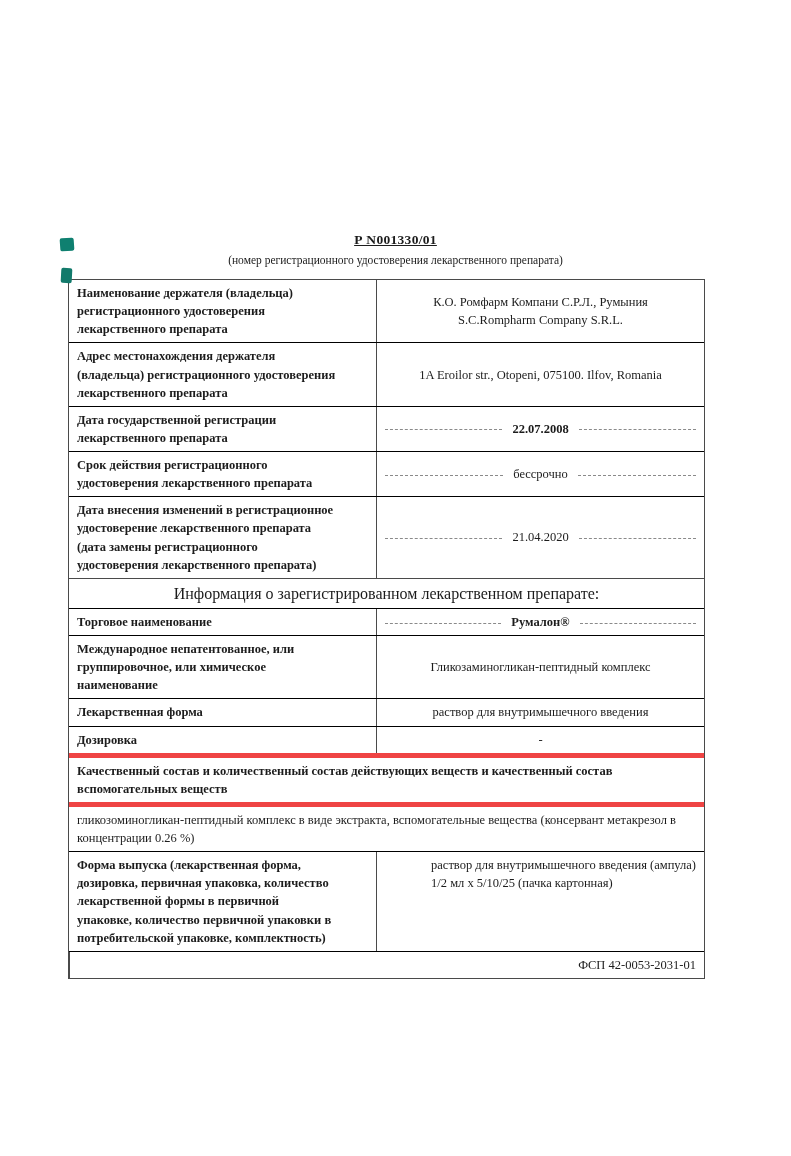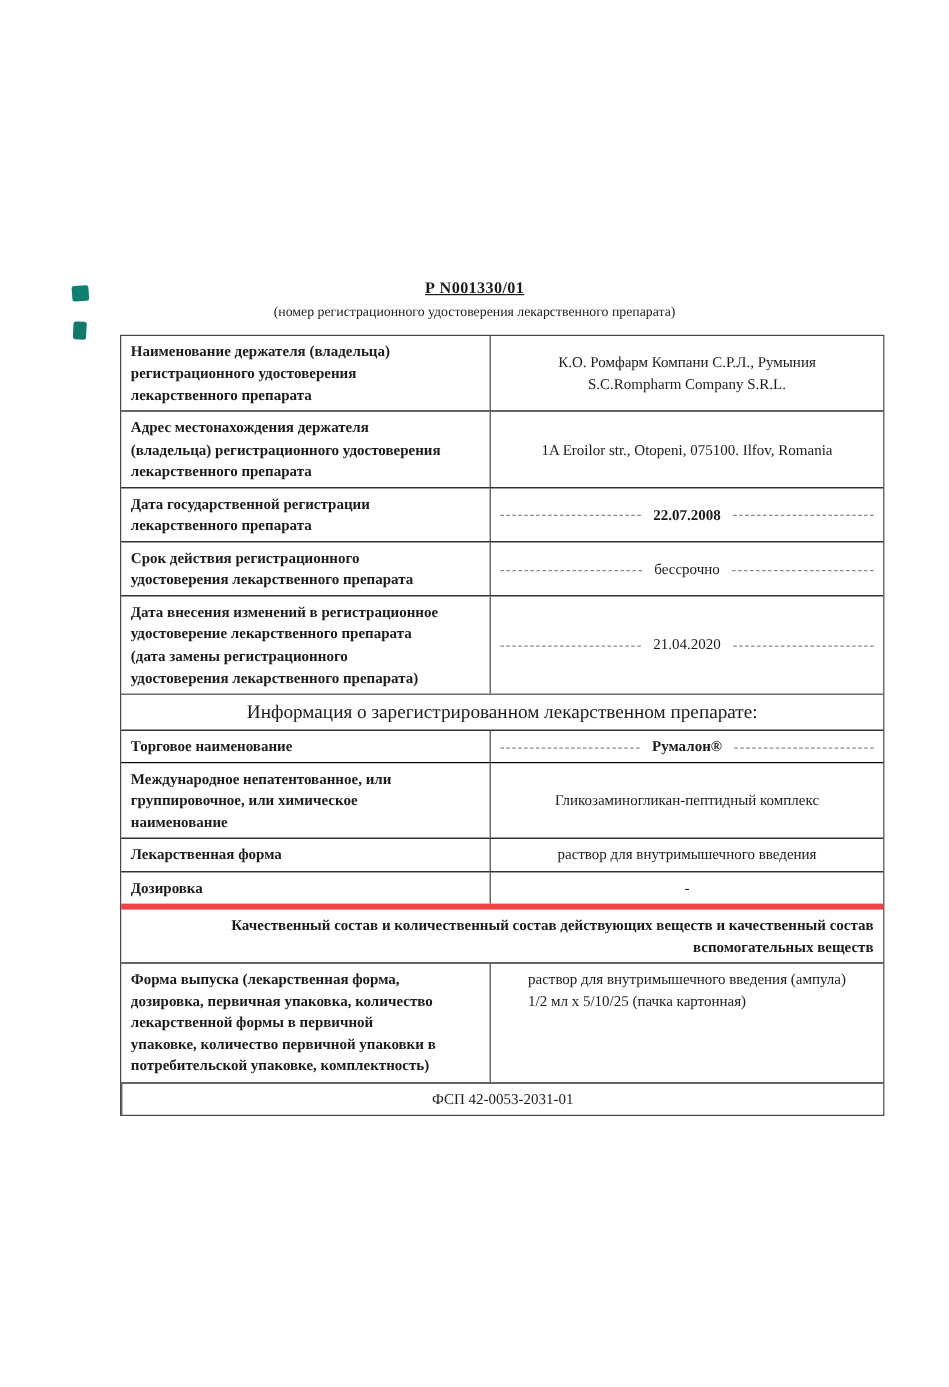--- a/index.html
+++ b/index.html
@@ -19,21 +19,21 @@
   .artifact.a2 { left:61px; top:36px; width:11px; height:15px; background:#12７a6b; background:#127a6b; transform:rotate(3deg); }
 
   .headblock { margin-top:232px; text-align:center; }
   .regnum {
     font-weight:bold; font-size:13.5px; text-decoration:underline;
     letter-spacing:0.3px;
   }
   .regcaption { font-size:11.5px; margin-top:6px; }
 
   .doc-table {
-    margin:13px 0 0 100px;
+    margin:13px 0 0 68px;
     width:637px;
     border:1px solid #4a4a4a;
     box-sizing:border-box;
     font-size:12.5px;
     line-height:1.45;
   }
   .row { display:flex; border-top:1px solid #000000; }
   .row:first-child { border-top:none; }
   .cell { box-sizing:border-box; padding:4px 8px; }
   .label {
@@ -41,23 +41,23 @@
     font-weight:bold;
     white-space:pre-line;
   }
   .value {
     flex:1 1 auto;
     border-left:1px solid #4a4a4a;
     display:flex; align-items:center; justify-content:center;
     text-align:center;
   }
   .value .val { white-space:pre-line; }
-  .v-left { justify-content:center; text-align:left; }
+  .v-left { justify-content:flex-end; text-align:left; }
   .v-top  { align-items:flex-start; }
-  .bold { font-weight:bold;text-align:right; }
+  .bold { font-weight:bold; }
 
   .flank { display:flex; align-items:center; width:100%; gap:10px; }
   .flank::before, .flank::after {
     content:""; flex:1 1 auto; border-top:1px solid #8a8a8a;
     transform:translateY(1px); min-width:14px;
     border-top-style:dashed;
   }
 
   .divider-row {
     border-top:1px solid #4a4a4a;
@@ -167,20 +167,23 @@
       <div class="cell label">Дозировка</div>
       <div class="cell value">
         <span class="val">-</span>
       </div>
     </div>
 
     <div class="full-row">
       <div class="full bold">Качественный состав и количественный состав действующих веществ и качественный состав вспомогательных веществ</div>
     </div>
 
+    <div class="full-row">
+      <div class="full">гликозоминогликан-пептидный комплекс в виде экстракта, вспомогательные вещества (консервант метакрезол в концентрации 0.26 %)</div>
+    </div>
 
     <div class="row">
       <div class="cell label">Форма выпуска (лекарственная форма,
 дозировка, первичная упаковка, количество
 лекарственной формы в первичной
 упаковке, количество первичной упаковки в
 потребительской упаковке, комплектность)</div>
       <div class="cell value v-left v-top">
         <span class="val">раствор для внутримышечного введения (ампула)
 1/2 мл х 5/10/25 (пачка картонная)</span>

